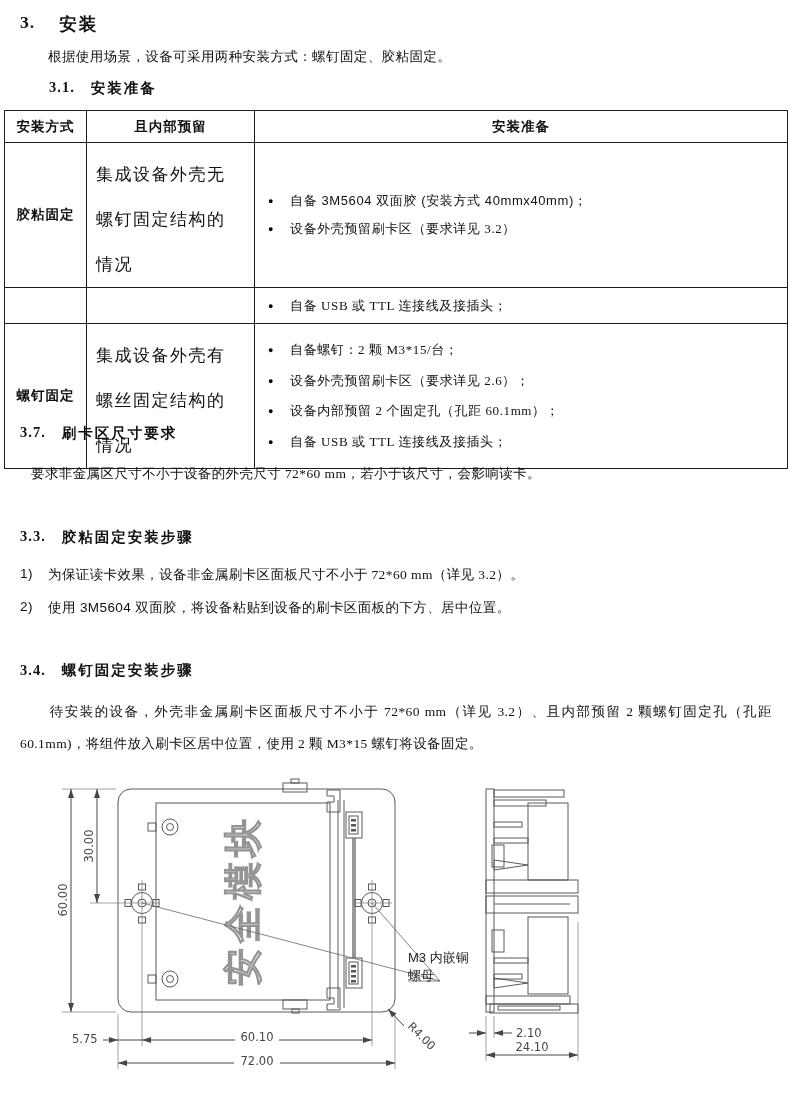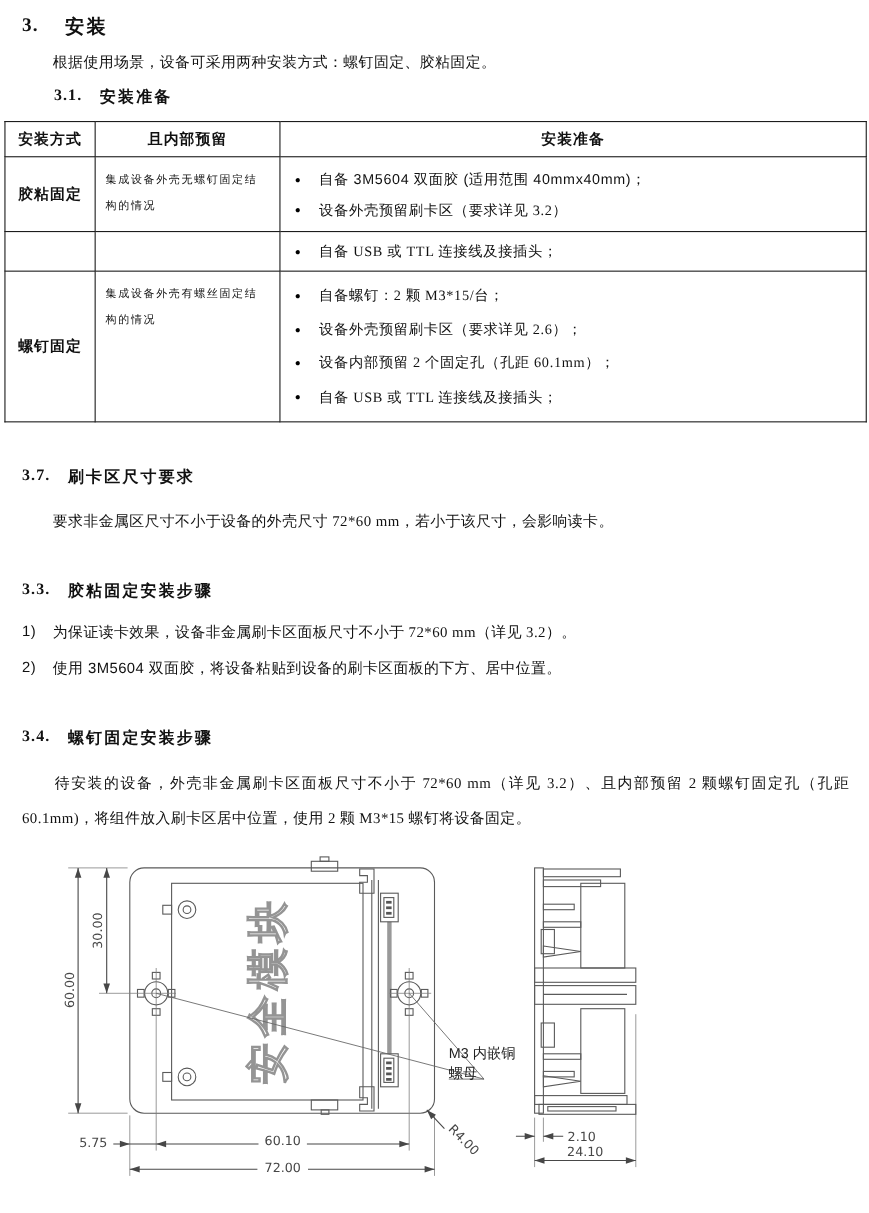--- a/index.html
+++ b/index.html
@@ -14,21 +14,21 @@
   
   .para{font-size:13.5px;line-height:20px;letter-spacing:0.4px;}
   .indent{text-indent:28px;}
   .sans{font-family:"Liberation Sans","DejaVu Sans",sans-serif;}
   
   table{border-collapse:collapse;table-layout:fixed;width:783px;}
   td,th{border:1.5px solid #1c1c1c;padding:0;vertical-align:middle;}
   th{font-size:13.5px;font-weight:bold;height:31px;letter-spacing:1px;}
   .c-method{text-align:center;font-weight:bold;font-size:13.5px;letter-spacing:1px;}
   .c-scope{vertical-align:top;}
-  .scope-txt{display:block;padding:9px 14px 0 9px;font-size:10px;line-height:24px;letter-spacing:1.5px;}
+  .scope-txt{display:block;padding:9px 14px 0 9px;font-size:17px;line-height:45px;letter-spacing:1.5px;}
   .wrap{display:flex;flex-direction:column;justify-content:space-evenly;}
   .w1{height:66px;} .w2{height:34px;} .w3{height:135px;}
   .bullet-item{display:flex;align-items:center;padding-left:13px;font-size:13px;letter-spacing:0.6px;}
   .bullet-item::before{content:"●";font-size:9px;margin-right:16px;color:#000;}
   
   .step{display:flex;font-size:13.5px;letter-spacing:0.4px;}
   .step-num{width:28px;font-family:"Liberation Sans","DejaVu Sans",sans-serif;}
   
   .dimtext{font-family:"DejaVu Sans",sans-serif;font-size:11.5px;fill:#474747;}
   .labeltext{font-family:"Liberation Sans","DejaVu Sans",sans-serif;font-size:13px;fill:#222;}
@@ -67,21 +67,21 @@
     </thead>
     <tbody>
       <tr style="height:68px;">
         <td class="c-method">胶粘固定</td>
         <td class="c-scope">
           <span class="scope-txt">集成设备外壳无螺钉固定结构的情况</span>
         </td>
         <td>
           <div class="wrap w1">
             <div class="bullet-item">
-                <span class="sans">自备 3M5604 双面胶 (适用范围 40mmx40mm)；</span>
+                <span class="sans">自备 3M5604 双面胶 (安装方式 40mmx40mm)；</span>
               </div>
             <div class="bullet-item">
                 <span>设备外壳预留刷卡区（要求详见 3.2）</span>
               </div>
           </div>
         </td>
       </tr>
       <tr style="height:36px;">
         <td class="c-method"></td>
         <td class="c-scope"></td>
@@ -115,21 +115,21 @@
           </div>
         </td>
       </tr>
     </tbody>
   </table>
 
   <div class="abs h2" style="top:424px;left:20px;">
     <span class="h-num">3.7.</span>
     <span class="h-cn">刷卡区尺寸要求</span>
   </div>
-  <div class="abs para indent" style="top:464px;left:20px;width:750px;">要求非金属区尺寸不小于设备的外壳尺寸 72*60 mm，若小于该尺寸，会影响读卡。</div>
+  <div class="abs para indent" style="top:464px;left:3px;width:750px;">要求非金属区尺寸不小于设备的外壳尺寸 72*60 mm，若小于该尺寸，会影响读卡。</div>
 
   <div class="abs h2" style="top:528px;left:20px;">
     <span class="h-num">3.3.</span>
     <span class="h-cn">胶粘固定安装步骤</span>
   </div>
   <div class="abs step" style="top:566px;left:20px;width:752px;">
     <span class="step-num">1)</span>
     <span>为保证读卡效果，设备非金属刷卡区面板尺寸不小于 72*60 mm（详见 3.2）。</span>
   </div>
   <div class="abs step" style="top:599px;left:20px;width:752px;">

